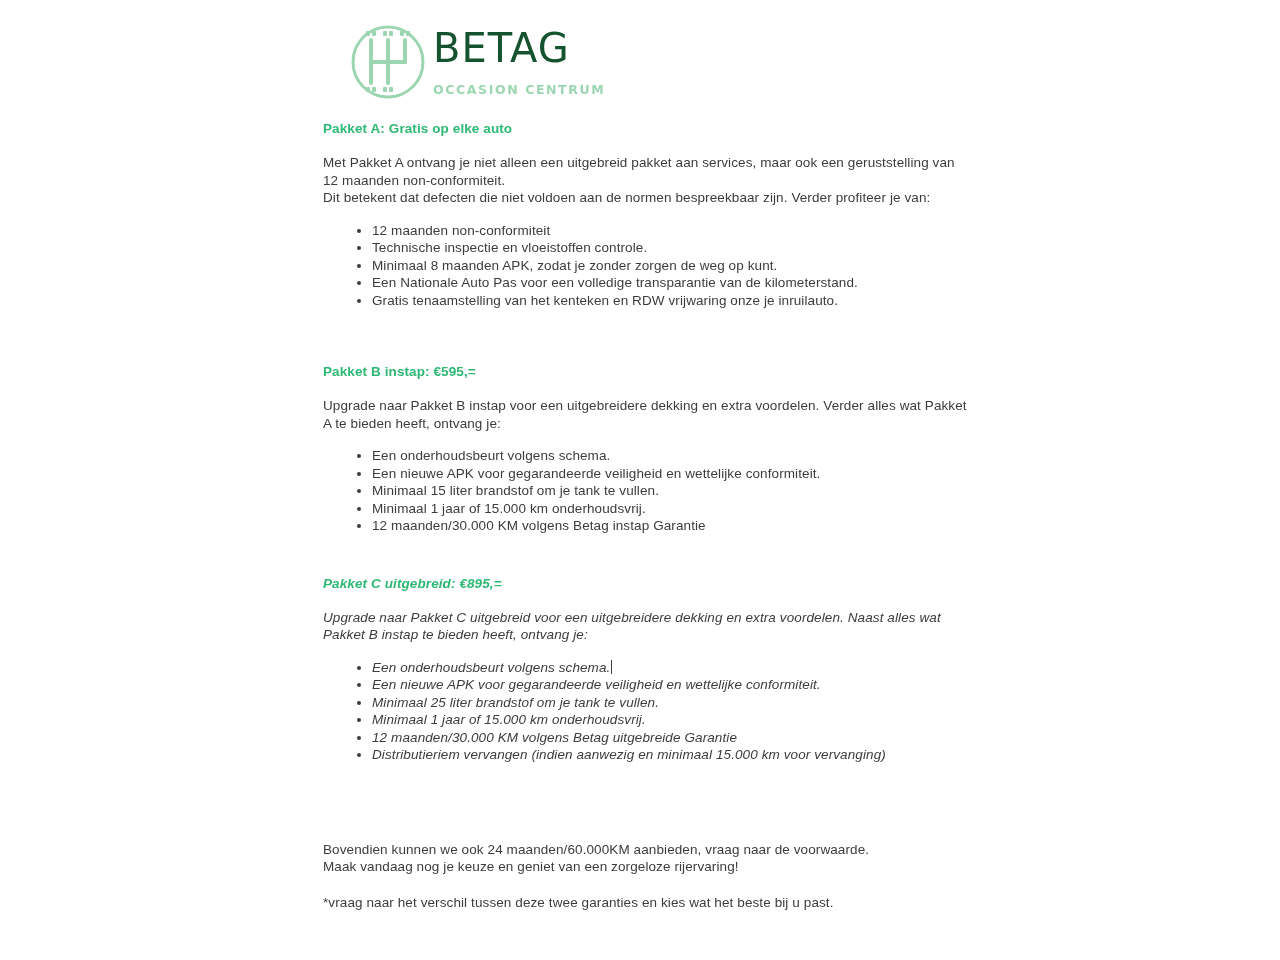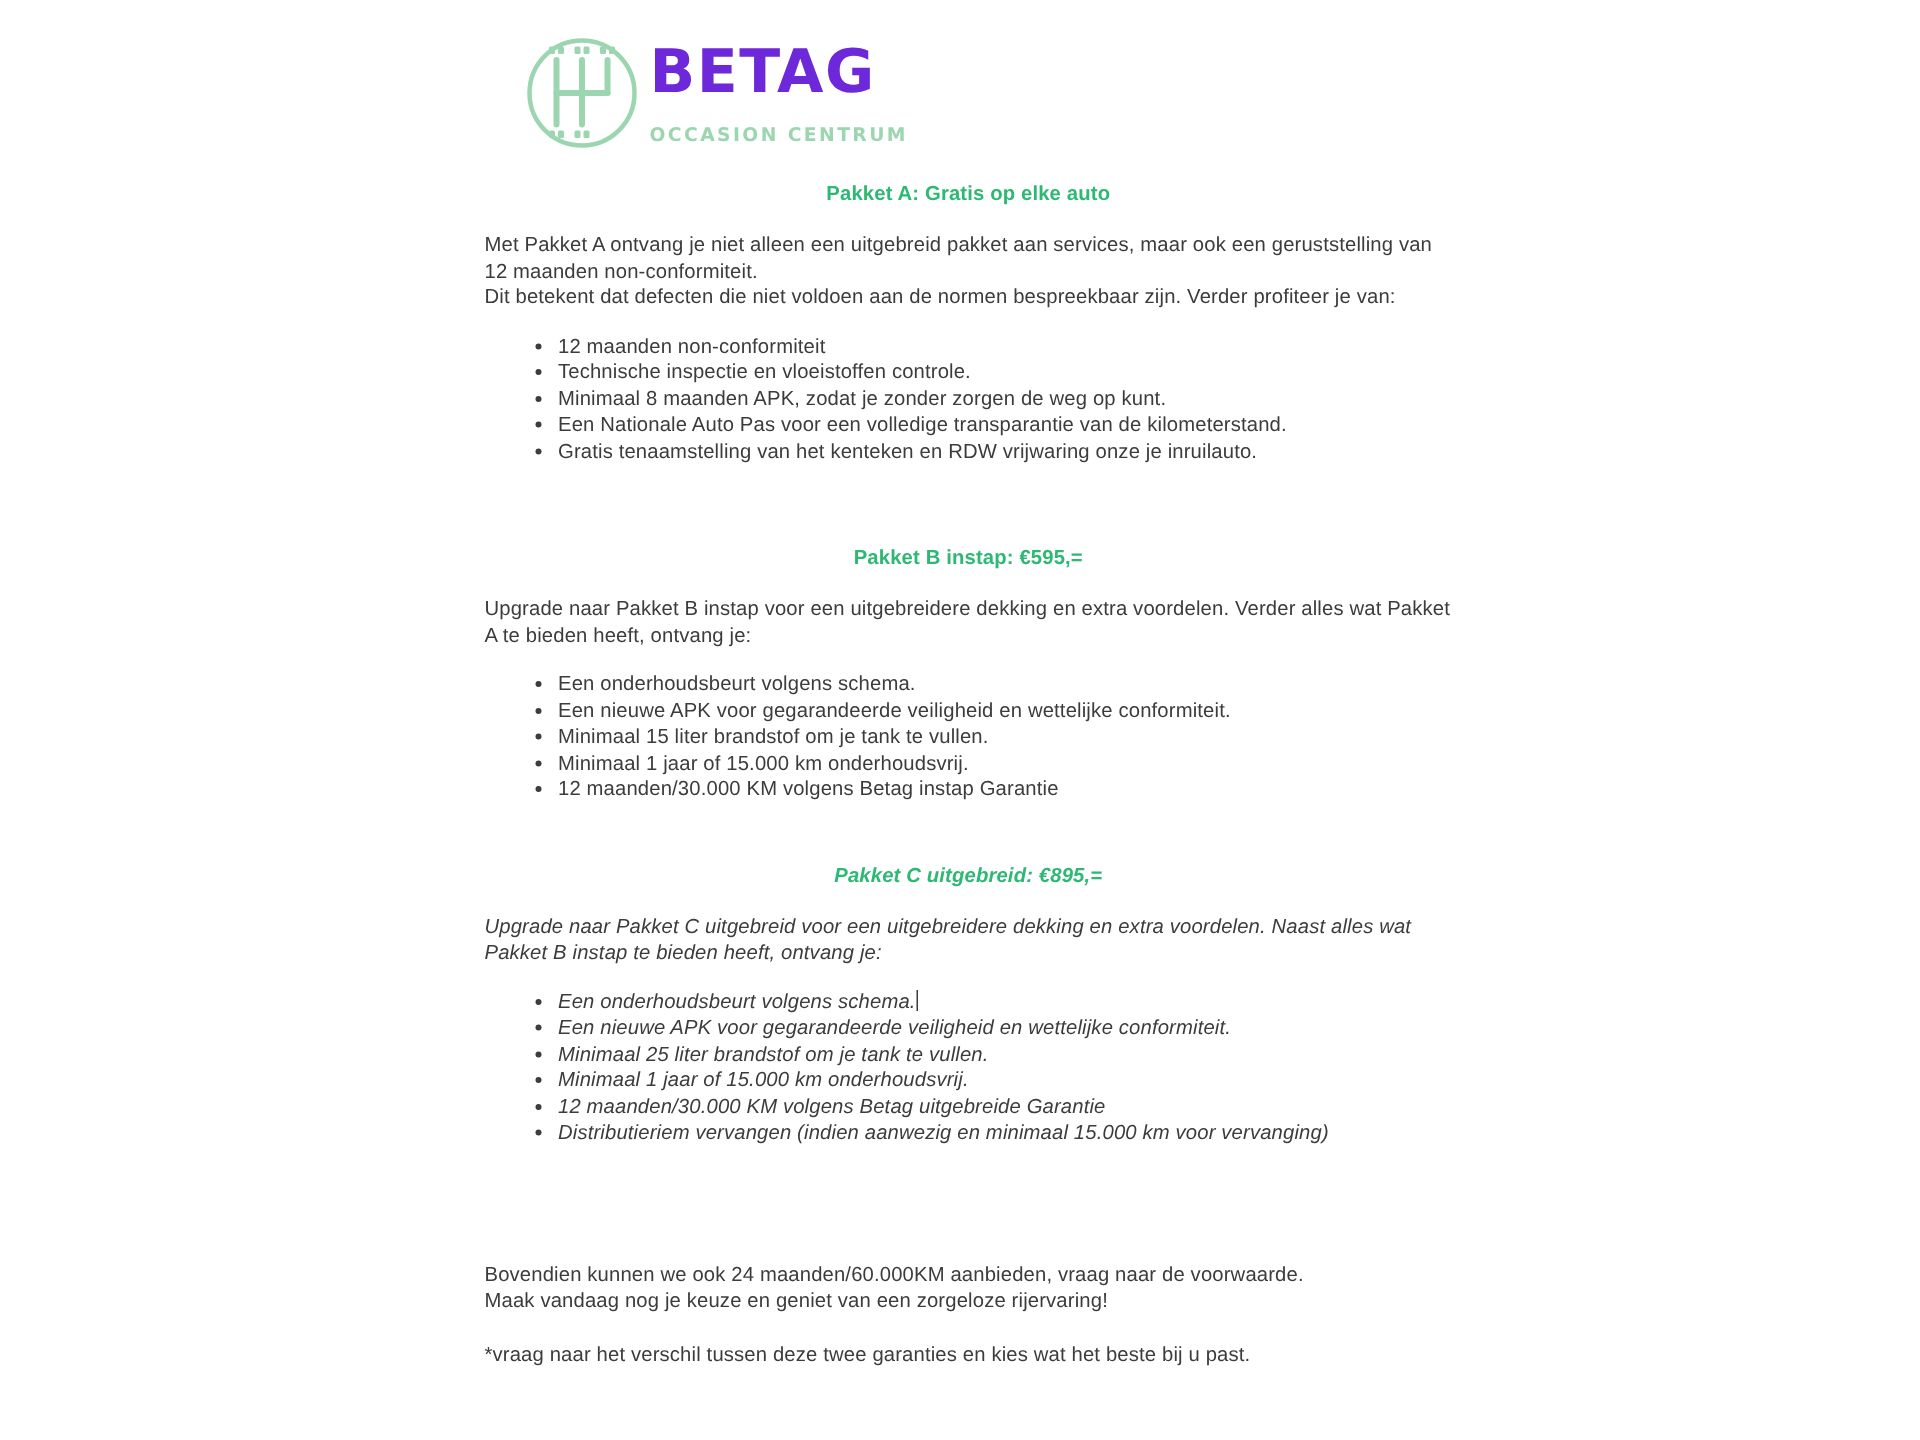--- a/index.html
+++ b/index.html
@@ -21,44 +21,43 @@
     display: flex;
     align-items: center;
     gap: 5px;
     margin-left: 25px;
     height: 80px;
   }
   .logo-icon { width: 80px; height: 80px; flex: 0 0 auto; }
   .logo-text { display: flex; flex-direction: column; justify-content: center; }
   .brand {
     font-size: 40px;
-    font-weight: bold;
+    font-weight: normal;
     letter-spacing: 1px;
     line-height: 42px;
-    color: #6d28d9;
+    color: #14532d;
     font-family: "DejaVu Sans", "Liberation Sans", sans-serif;
   }
   .brand-sub {
     font-size: 12.5px;
     font-weight: bold;
     letter-spacing: 1.6px;
     color: #9cd6b1;
     margin-top: 13px;
     font-family: "DejaVu Sans", "Liberation Sans", sans-serif;
   }
 
   
   .doc-heading {
     margin-top: 18px;
     font-size: 13.5px;
     font-weight: bold;
     color: #2db873;
     letter-spacing: 0.1px;
     line-height: 17px;
-    text-align: center;
   }
   .doc-para {
     margin-top: 17px;
     font-size: 13.5px;
     line-height: 17.5px;
     letter-spacing: 0.1px;
   }
   .doc-para div { min-height: 17.5px; }
   ul.doc-list {
     margin-top: 15px;

